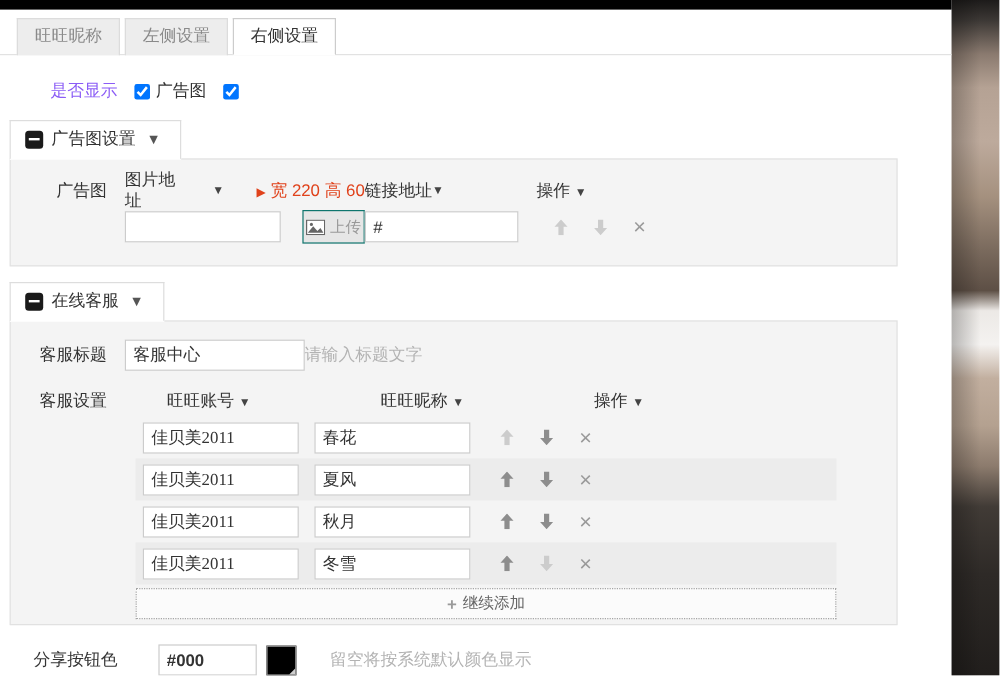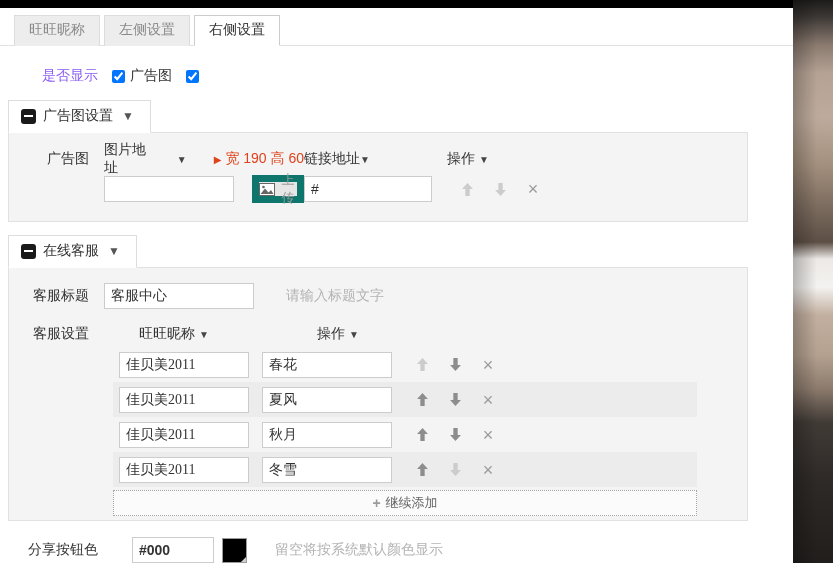--- a/index.html
+++ b/index.html
@@ -54,40 +54,40 @@
   .col-link { width:143px; flex:none; display:flex; align-items:center; }
 
   .head-row { height:20px; margin-top:16px; }
   .head-row .col-name { color:#333; }
   .red { color:#e0421b; margin-left:8px; white-space:nowrap; }
   .red .size-arrow { font-size:10px; margin-right:4px; }
 
   .txt { height:26px; border:1px solid #ccc; background:#fff; padding:0 6px; font-size:14px;
          font-family:inherit; color:#333; outline:none; }
   .img-input { width:130px; }
-  .upload { height:28px; width:57px; margin-left:-1px; background:#e6e6e6; border:7px solid #0f766e;
-            color:#999; font-size:13px; display:inline-flex; align-items:center; 
+  .upload { height:28px; width:57px; margin-left:-1px; background:#e6e6e6; border:1px solid #0f766e;
+            color:#999; font-size:13px; display:inline-flex; align-items:center; justify-content:center;
             gap:4px; cursor:pointer; font-family:inherit; }
   .upload svg { flex:none; }
   .link-input { width:128px; }
 
   .input-row { margin-top:6px; height:28px; }
   .actions { display:flex; align-items:center; gap:13px; margin-left:10px; }
   .arrow { width:20px; height:20px; border:none; background:transparent; color:#8d8d8d; cursor:pointer;
            display:inline-flex; align-items:center; justify-content:center; padding:0; }
   .arrow.dim { color:#ccc; cursor:default; }
   .xbtn { width:20px; height:20px; border:none; background:transparent; color:#9a9a9a; font-size:18px;
           line-height:1; cursor:pointer; padding:0; }
 
   .ad-body { height:90px; }
   .svc-body { height:254px; }
 
   .title-row { margin-top:14px; height:28px; }
   .title-input { width:150px; }
-  .hint { color:#b3b3b3; margin-left:32px; }
+  .hint { color:#b3b3b3; margin-left:0; }
 
   .svc-head { margin-top:14px; height:20px;gap:35px; }
   .cellw { width:143px; flex:none; }
 
   .svc-rows { margin-left:104px; width:584px; margin-top:3px; }
   .svc-row { height:35px; display:flex; align-items:center; padding-left:6px; }
   .svc-row.alt { background:#ececec; }
   .svc-row .cell { width:143px; flex:none; }
   .svc-row .txt { width:130px;font-family:Liberation Serif, serif; }
   .svc-row .actions { margin-left:7px; }
@@ -138,21 +138,21 @@
       <span class="minus"></span>
       <span>广告图设置</span>
       <span class="caret">▼</span>
     </div>
     <div class="panel-body ad-body">
       <div class="row head-row">
         <span class="row-lbl">广告图</span>
         <span class="col-img">
           <span class="col-name">图片地址</span>
           <span class="caret">▼</span>
-          <span class="red"><span class="size-arrow">▶</span><span>宽 190 高 60</span></span>
+          <span class="red"><span class="size-arrow">▶</span><span>宽 220 高 60</span></span>
         </span>
         <span class="col-link">
           <span class="col-name">链接地址</span>
           <span class="caret">▼</span>
         </span>
         <span>
           <span class="col-name">操作</span>
           <span class="caret">▼</span>
         </span>
       </div>
@@ -197,20 +197,24 @@
     </div>
     <div class="panel-body svc-body">
       <div class="row title-row">
         <span class="row-lbl">客服标题</span>
         <input class="txt title-input" value="客服中心" style="">
         <span class="hint">请输入标题文字</span>
       </div>
       <div class="row svc-head">
         <span class="row-lbl">客服设置</span>
         <span class="cellw">
+          <span class="col-name">旺旺账号</span>
+          <span class="caret">▼</span>
+        </span>
+        <span class="cellw">
           <span class="col-name">旺旺昵称</span>
           <span class="caret">▼</span>
         </span>
         <span>
           <span class="col-name">操作</span>
           <span class="caret">▼</span>
         </span>
       </div>
 
       <div class="svc-rows">

